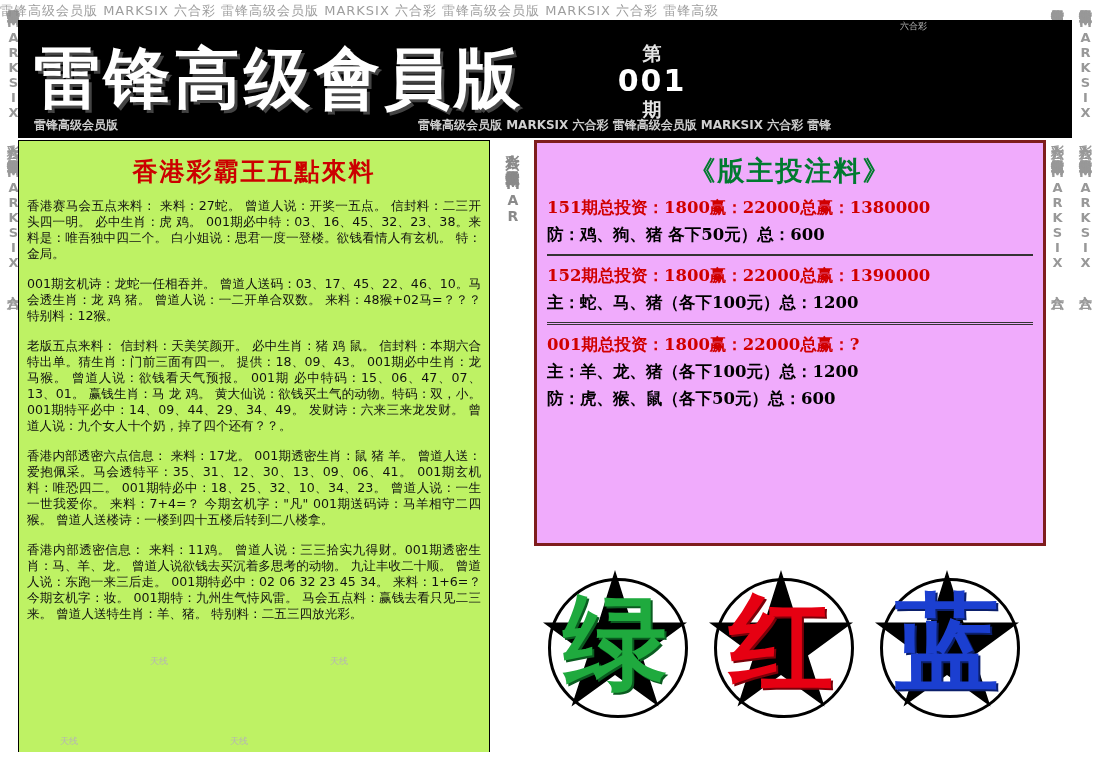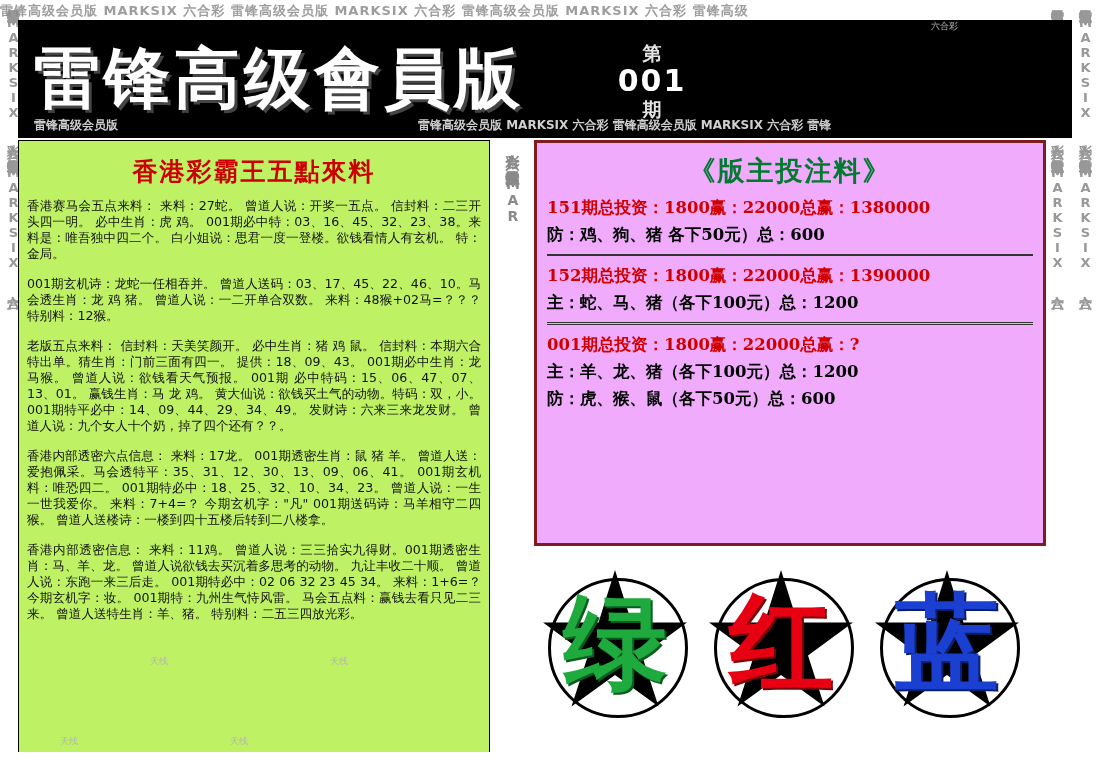--- a/index.html
+++ b/index.html
@@ -6,21 +6,21 @@
   body{
     width:1100px;height:770px;overflow:hidden;
     background:#ffffff;
     font-family:"DejaVu Sans","Liberation Sans",sans-serif;
   }
   #page{position:relative;width:1100px;height:770px;overflow:hidden;background:#fff;}
 
   
   .wm-layer{position:absolute;inset:0;overflow:hidden;pointer-events:none;}
   .wm-row{white-space:nowrap;font-size:13px;color:#8d8d8d;opacity:.85;
-          letter-spacing:1px;font-weight:bold;}
+          letter-spacing:1px;font-weight:normal;}
   .wm-col{position:absolute;top:0;bottom:0;width:26px;writing-mode:vertical-rl;
           text-orientation:upright;font-size:13px;color:#8d8d8d;font-weight:bold;
           line-height:26px;opacity:.9;}
 
   
   .topstrip{position:absolute;left:0;top:0;width:1100px;height:20px;background:#ffffff;}
   .topstrip .wm-row{position:absolute;top:2px;left:0;}
 
   
   .banner{position:absolute;left:18px;top:20px;width:1022px;height:118px;background:#000;padding-left:32px;}
@@ -169,16 +169,16 @@
       <div class="poly"></div>
         <div class="circ"></div>
     </div>
     <div class="glyph g-blue" style="left:338px;">蓝</div>
   </div>
 
   <div class="fmark" style="left:150px;top:655px;">天线</div>
   <div class="fmark" style="left:330px;top:655px;">天线</div>
   <div class="fmark" style="left:230px;top:735px;">天线</div>
   <div class="fmark" style="left:60px;top:735px;">天线</div>
-  <div class="fmark" style="left:900px;top:20px;margin-left:31px;">六合彩</div>
+  <div class="fmark" style="left:900px;top:20px;">六合彩</div>
 
   <div class="bottomstrip"></div>
 </div>
 
 </body></html>

